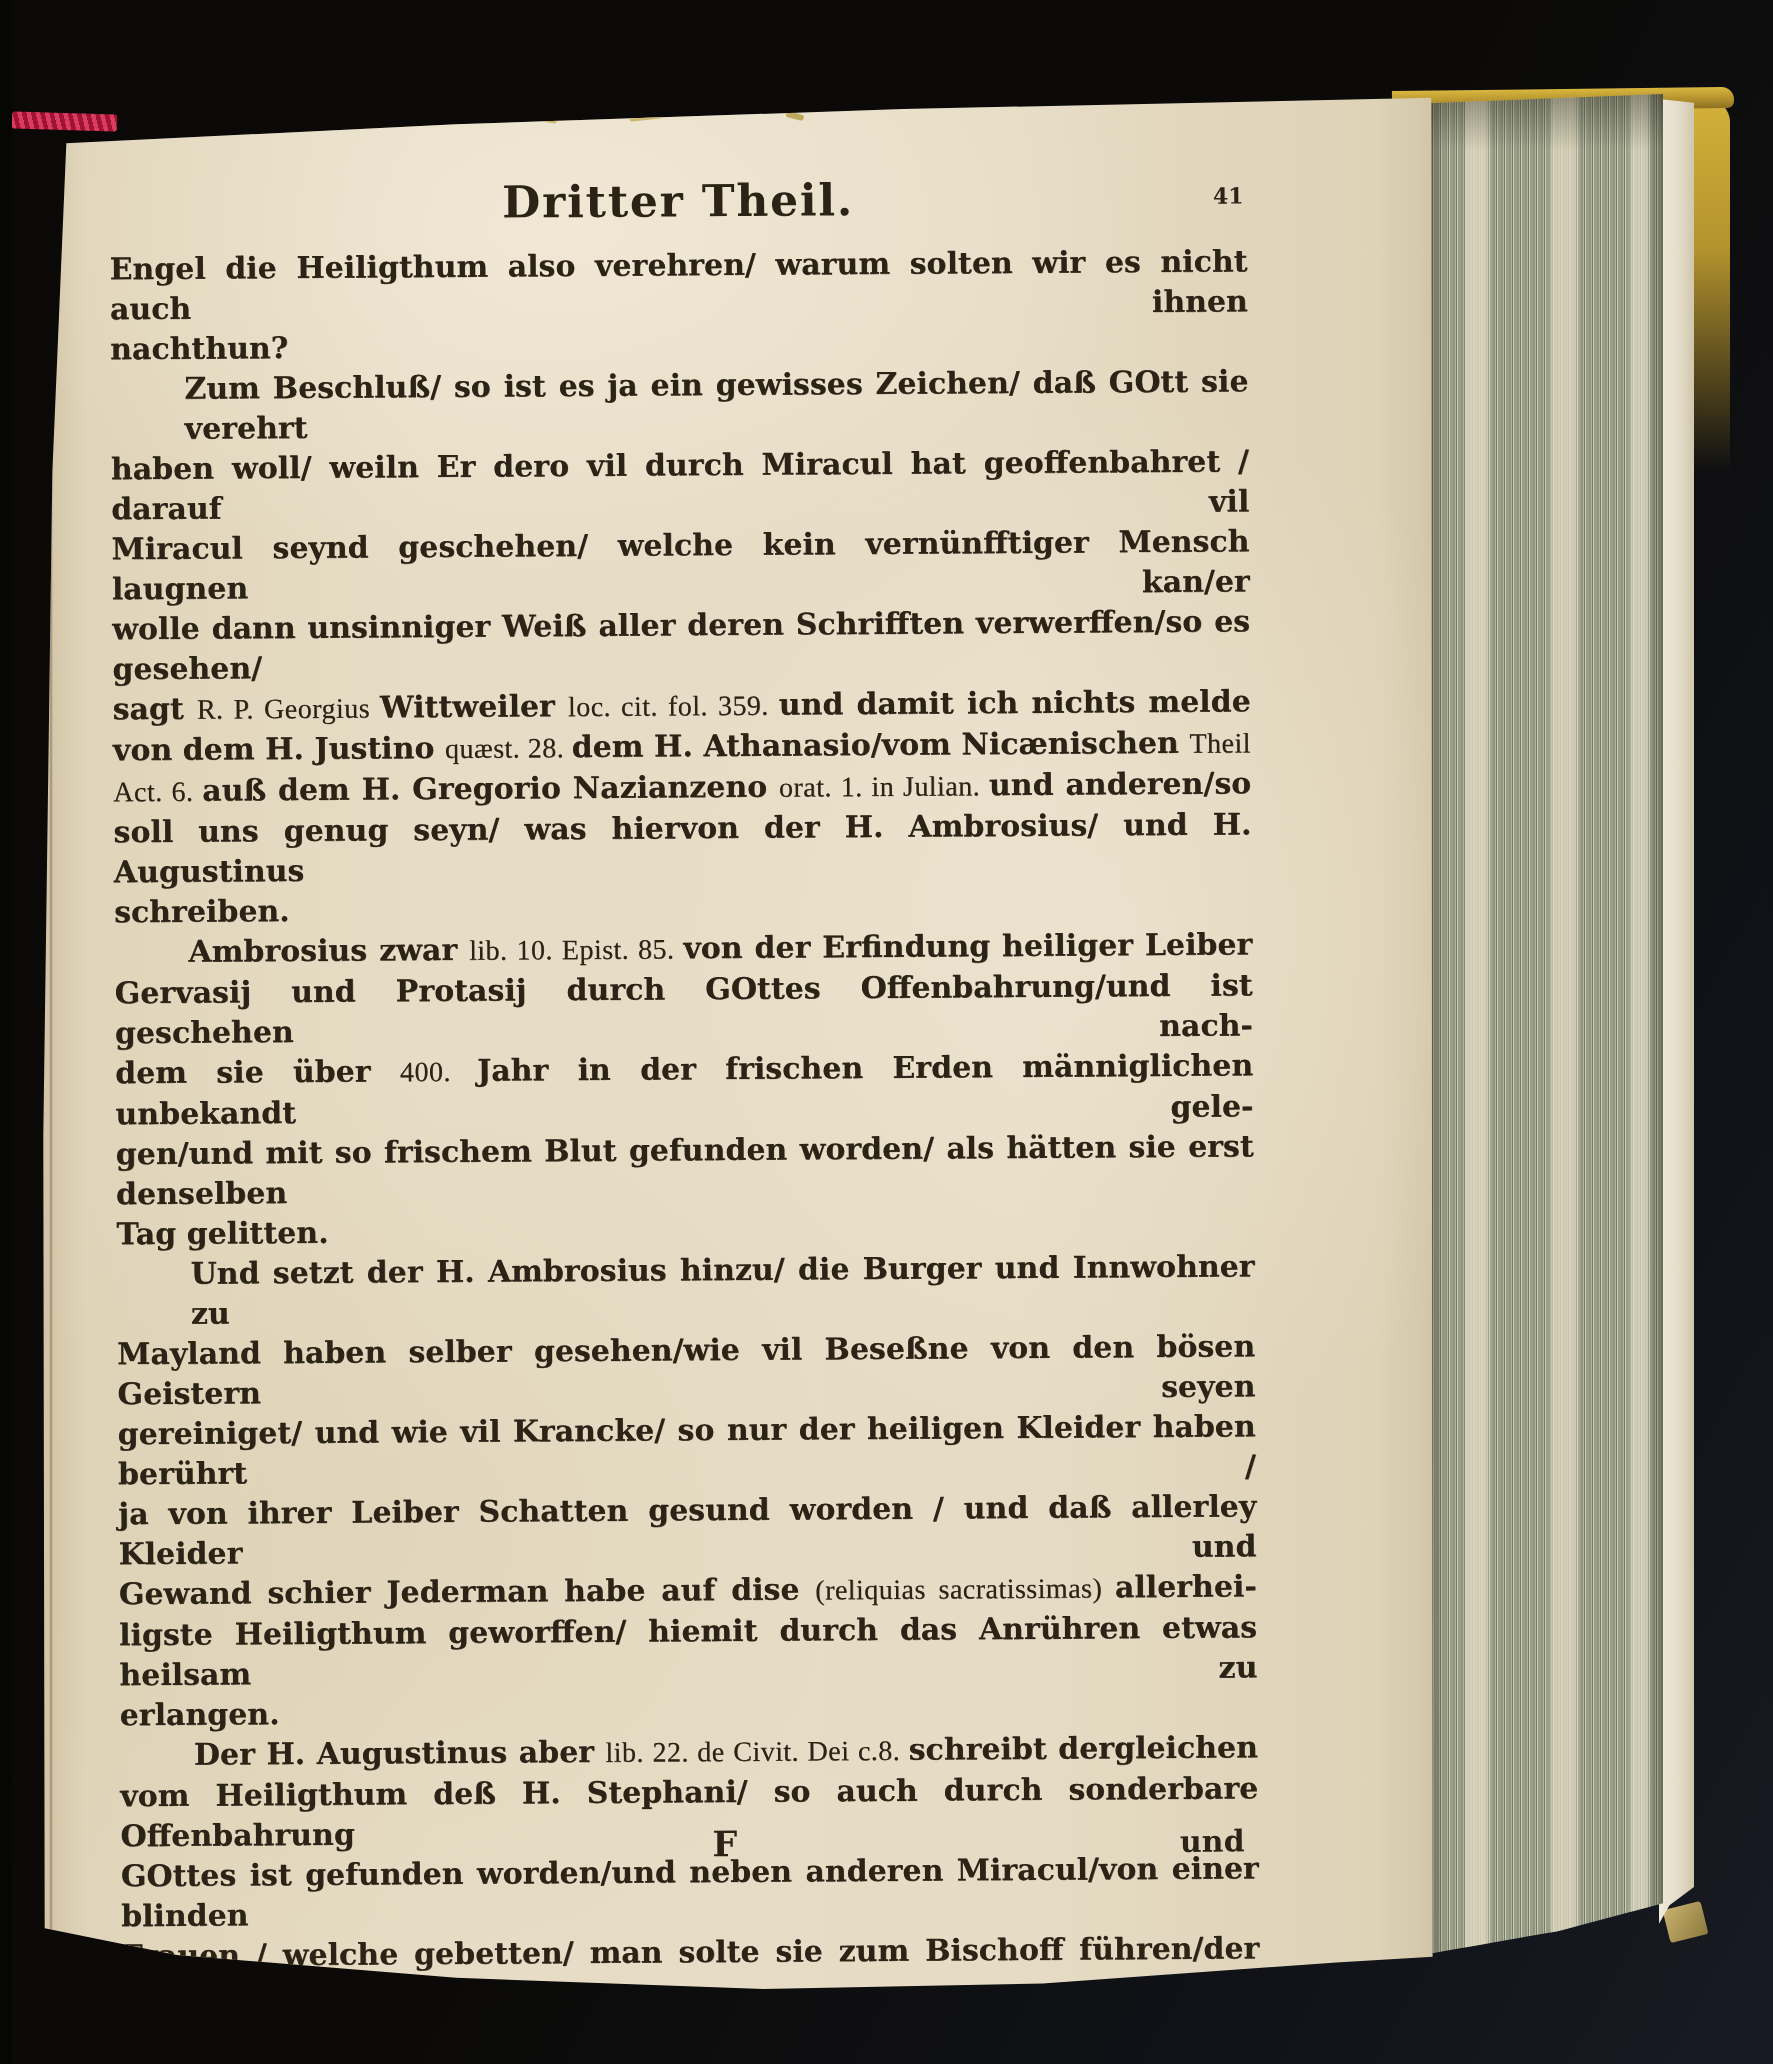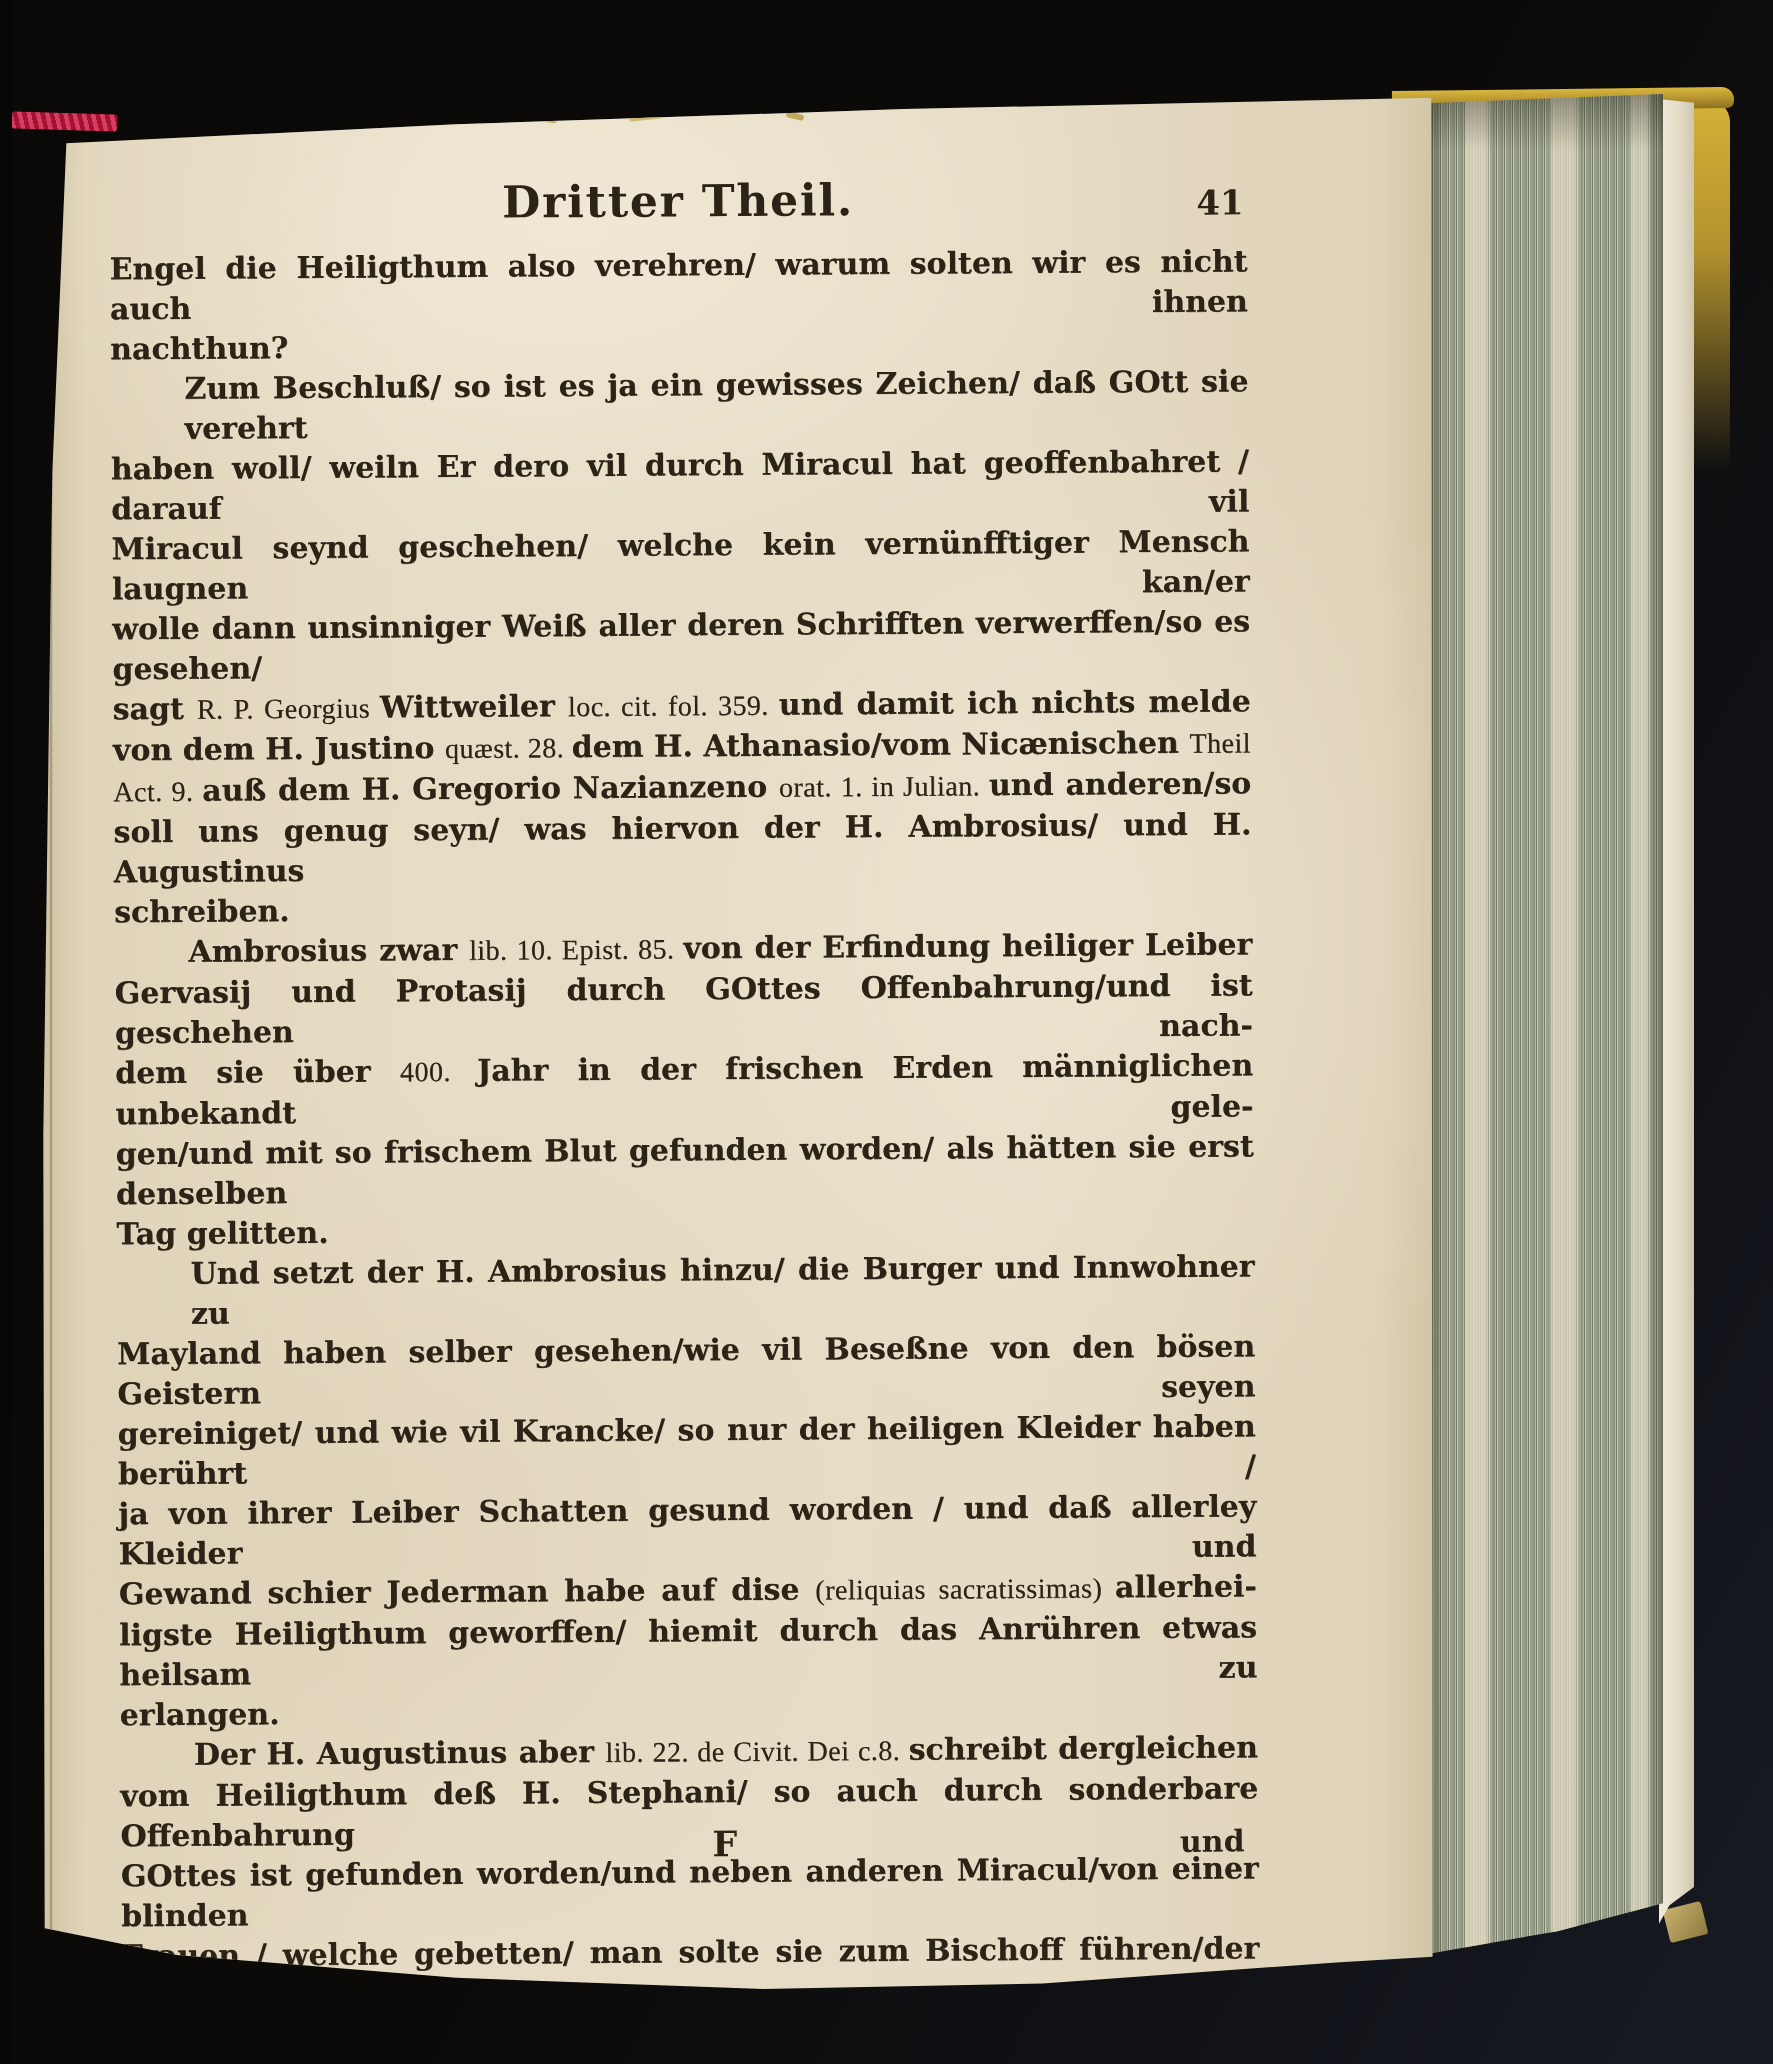--- a/index.html
+++ b/index.html
@@ -63,21 +63,21 @@
   .speck.s1 { left:497px; top:23px; width:23px; height:7px; transform:rotate(8deg); }
   .speck.s2 { left:592px; top:19.5px; width:34px; height:8px; transform:rotate(-6deg); background:#cdb873; }
   .speck.s3 { left:749px; top:21px; width:17.7px; height:6.2px; transform:rotate(14deg); background:#bfa95e; }
   
   .content { position:absolute; inset:0; transform:rotate(-0.4deg); color:#2c2317; }
   .header-row { position:absolute; left:78px; top:83px; width:1138px; height:57px; }
   .header-title {
     position:absolute; left:50%; top:0; transform:translateX(-50%);
     font-size:44px; font-weight:bold; letter-spacing:1.8px; white-space:nowrap;
   }
-  .page-number { position:absolute; right:3.5px; top:10.6px; font-size:34px; font-weight:bold; }
+  .page-number { position:absolute; right:3.5px; top:10.6px; font-size:22px; font-weight:bold; }
   .text-block {
     position:absolute; left:78px; top:153px; width:1138px;
     font-size:30px; line-height:40px; font-weight:700;
     text-shadow: 0.3px 0.3px 0 rgba(44,35,23,0.55);
   }
   .tline { text-align:justify; text-align-last:justify; white-space:normal; }
   .tline.endline { text-align-last:left; }
   .tline.indent { padding-left:74px; }
   .seg-a { font-weight:400; font-size:0.94em; font-family:"Liberation Serif", serif; letter-spacing:0.4px; }
   .footer-row { position:absolute; left:78px; top:1731px; width:1138px; height:46px; font-weight:bold; }
@@ -110,21 +110,21 @@
 
       <div class="text-block">
           <div class="tline"><span class="seg-f">Engel die Heiligthum also verehren/ warum solten wir es nicht auch ihnen</span></div>
           <div class="tline endline"><span class="seg-f">nachthun?</span></div>
           <div class="tline indent"><span class="seg-f">Zum Beschluß/ so ist es ja ein gewisses Zeichen/ daß GOtt sie verehrt</span></div>
           <div class="tline"><span class="seg-f">haben woll/ weiln Er dero vil durch Miracul hat geoffenbahret / darauf vil</span></div>
           <div class="tline"><span class="seg-f">Miracul seynd geschehen/ welche kein vernünfftiger Mensch laugnen kan/er</span></div>
           <div class="tline"><span class="seg-f">wolle dann unsinniger Weiß aller deren Schrifften verwerffen/so es gesehen/</span></div>
           <div class="tline"><span class="seg-f">sagt </span><span class="seg-a">R. P. Georgius </span><span class="seg-f">Wittweiler </span><span class="seg-a">loc. cit. fol. 359. </span><span class="seg-f">und damit ich nichts melde</span></div>
           <div class="tline"><span class="seg-f">von dem H. Justino </span><span class="seg-a">quæst. 28. </span><span class="seg-f">dem H. Athanasio/vom Nicænischen </span><span class="seg-a">Theil</span></div>
-          <div class="tline"><span class="seg-a">Act. 9. </span><span class="seg-f">auß dem H. Gregorio Nazianzeno </span><span class="seg-a">orat. 1. in Julian. </span><span class="seg-f">und anderen/so</span></div>
+          <div class="tline"><span class="seg-a">Act. 6. </span><span class="seg-f">auß dem H. Gregorio Nazianzeno </span><span class="seg-a">orat. 1. in Julian. </span><span class="seg-f">und anderen/so</span></div>
           <div class="tline"><span class="seg-f">soll uns genug seyn/ was hiervon der H. Ambrosius/ und H. Augustinus</span></div>
           <div class="tline endline"><span class="seg-f">schreiben.</span></div>
           <div class="tline indent"><span class="seg-f">Ambrosius zwar </span><span class="seg-a">lib. 10. Epist. 85. </span><span class="seg-f">von der Erfindung heiliger Leiber</span></div>
           <div class="tline"><span class="seg-f">Gervasij und Protasij durch GOttes Offenbahrung/und ist geschehen nach-</span></div>
           <div class="tline"><span class="seg-f">dem sie über </span><span class="seg-a">400. </span><span class="seg-f">Jahr in der frischen Erden männiglichen unbekandt gele-</span></div>
           <div class="tline"><span class="seg-f">gen/und mit so frischem Blut gefunden worden/ als hätten sie erst denselben</span></div>
           <div class="tline endline"><span class="seg-f">Tag gelitten.</span></div>
           <div class="tline indent"><span class="seg-f">Und setzt der H. Ambrosius hinzu/ die Burger und Innwohner zu</span></div>
           <div class="tline"><span class="seg-f">Mayland haben selber gesehen/wie vil Beseßne von den bösen Geistern seyen</span></div>
           <div class="tline"><span class="seg-f">gereiniget/ und wie vil Krancke/ so nur der heiligen Kleider haben berührt /</span></div>

